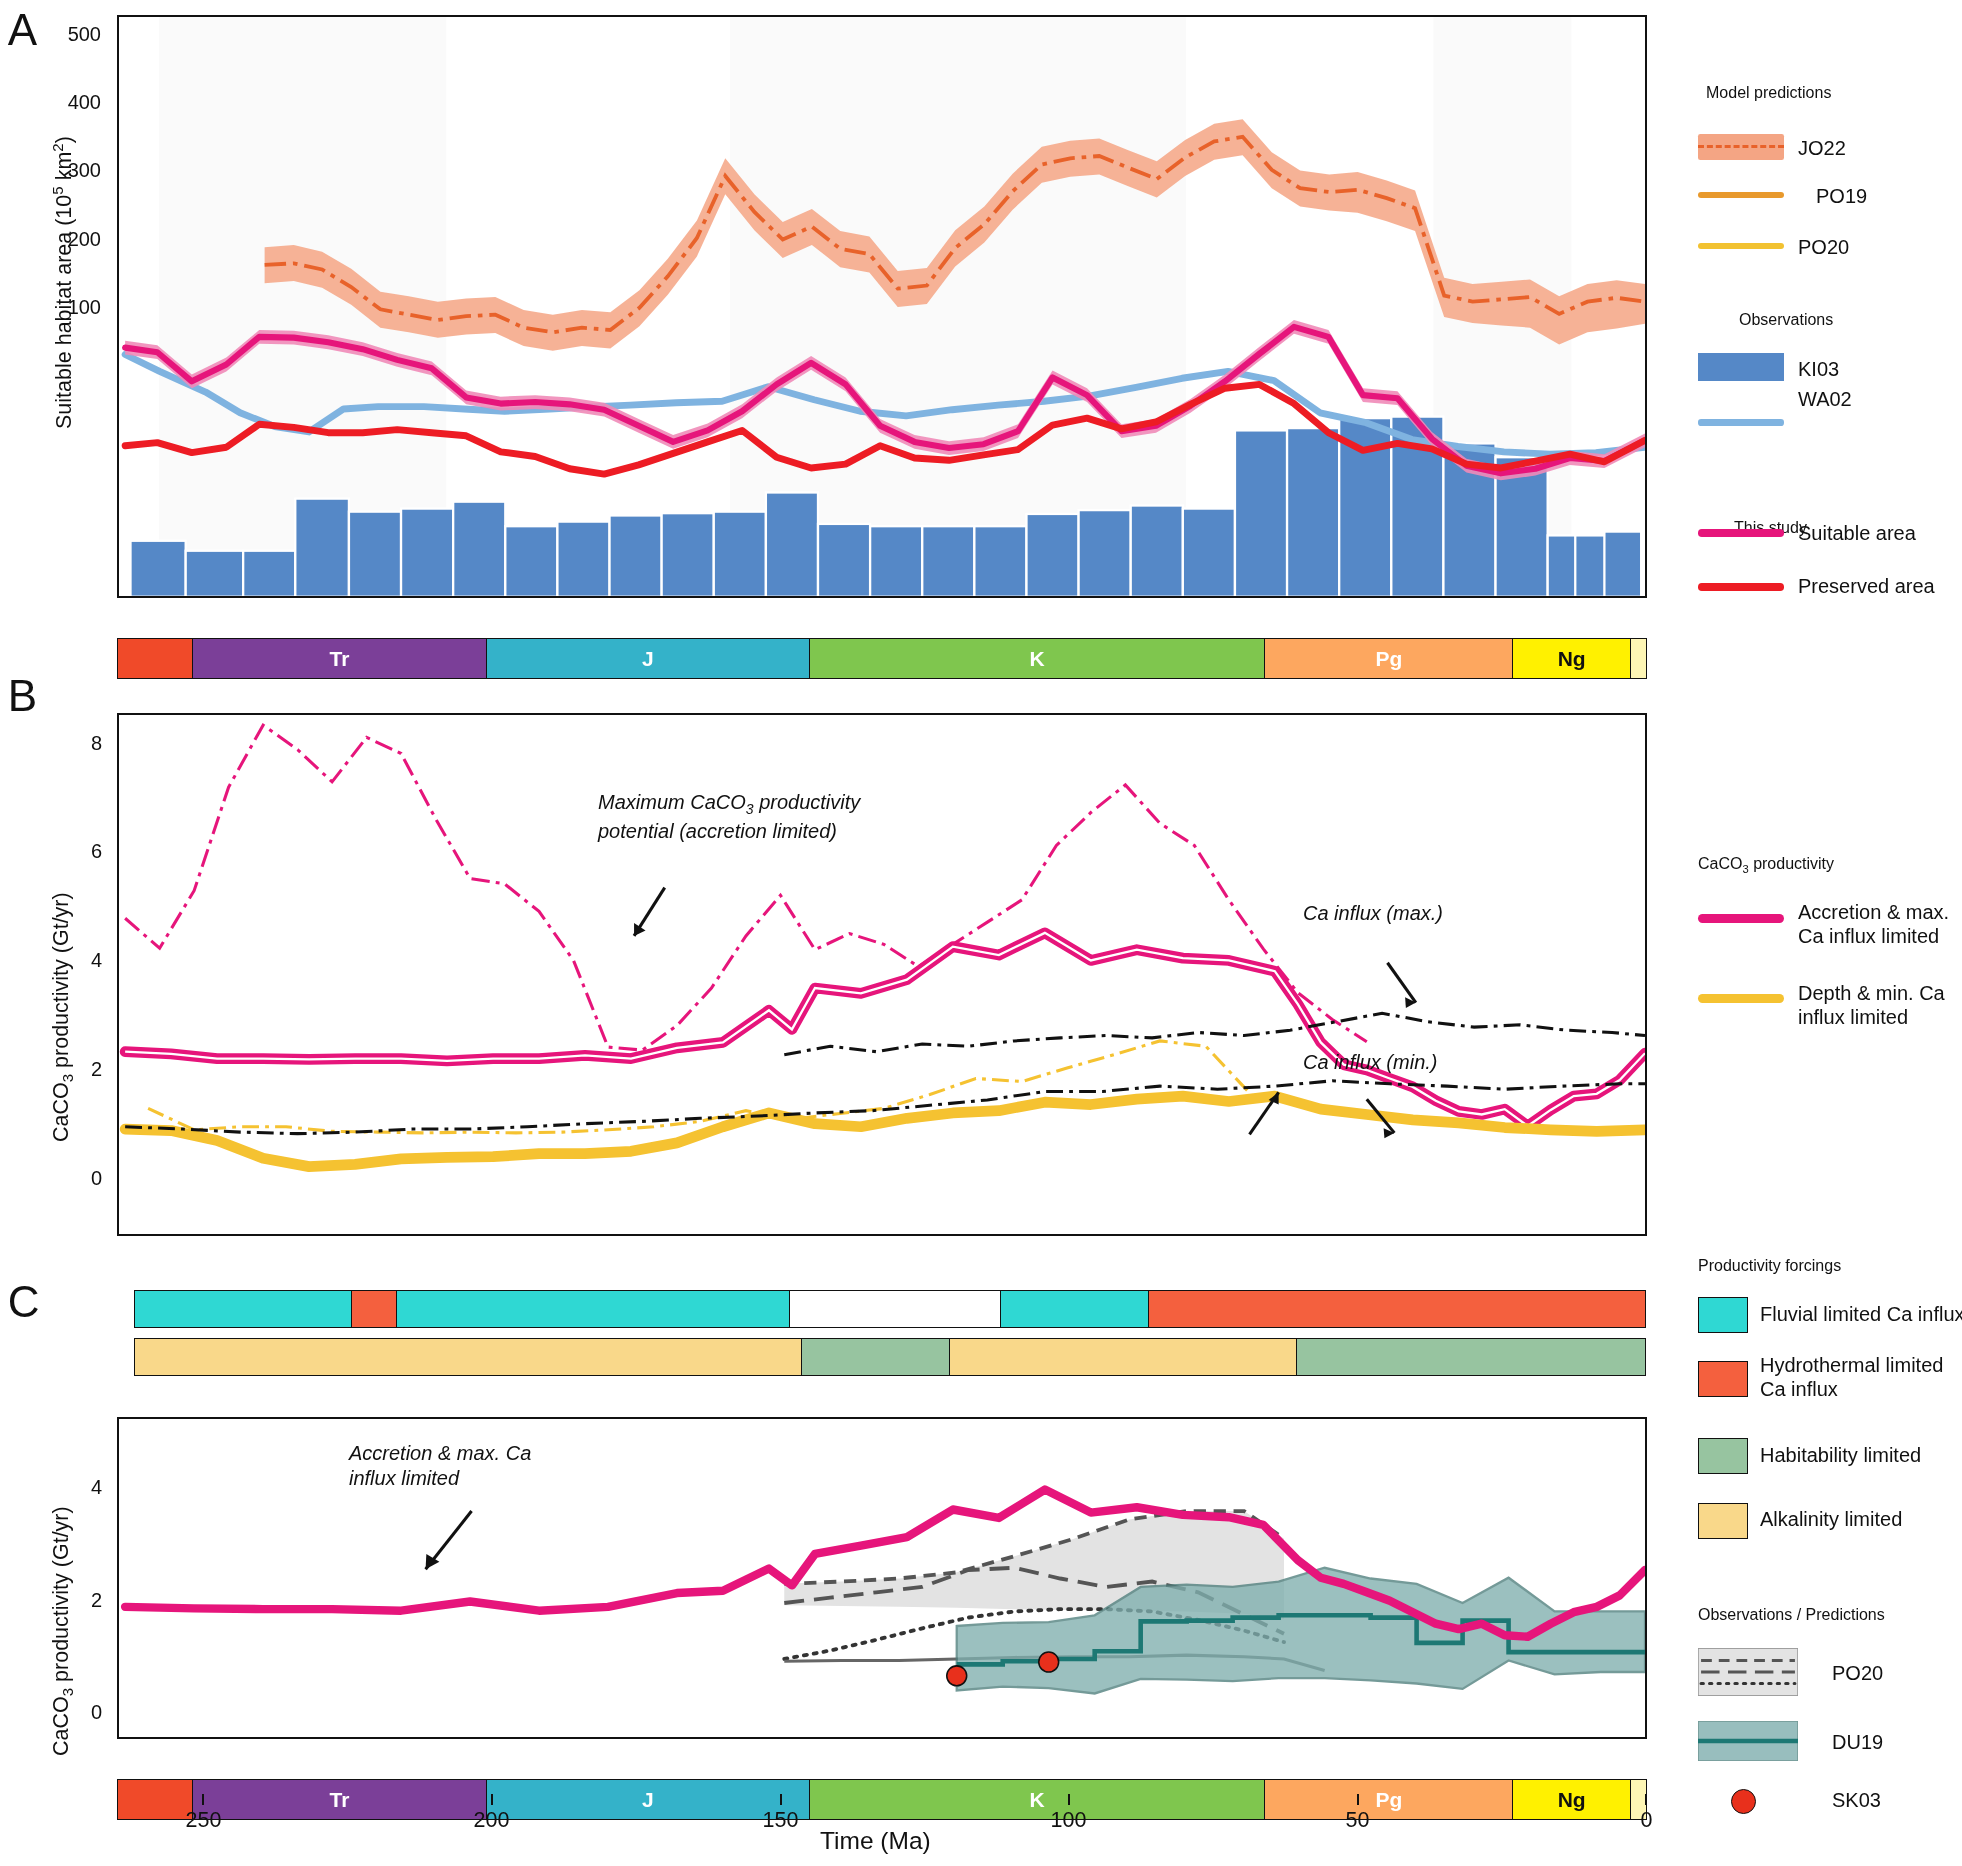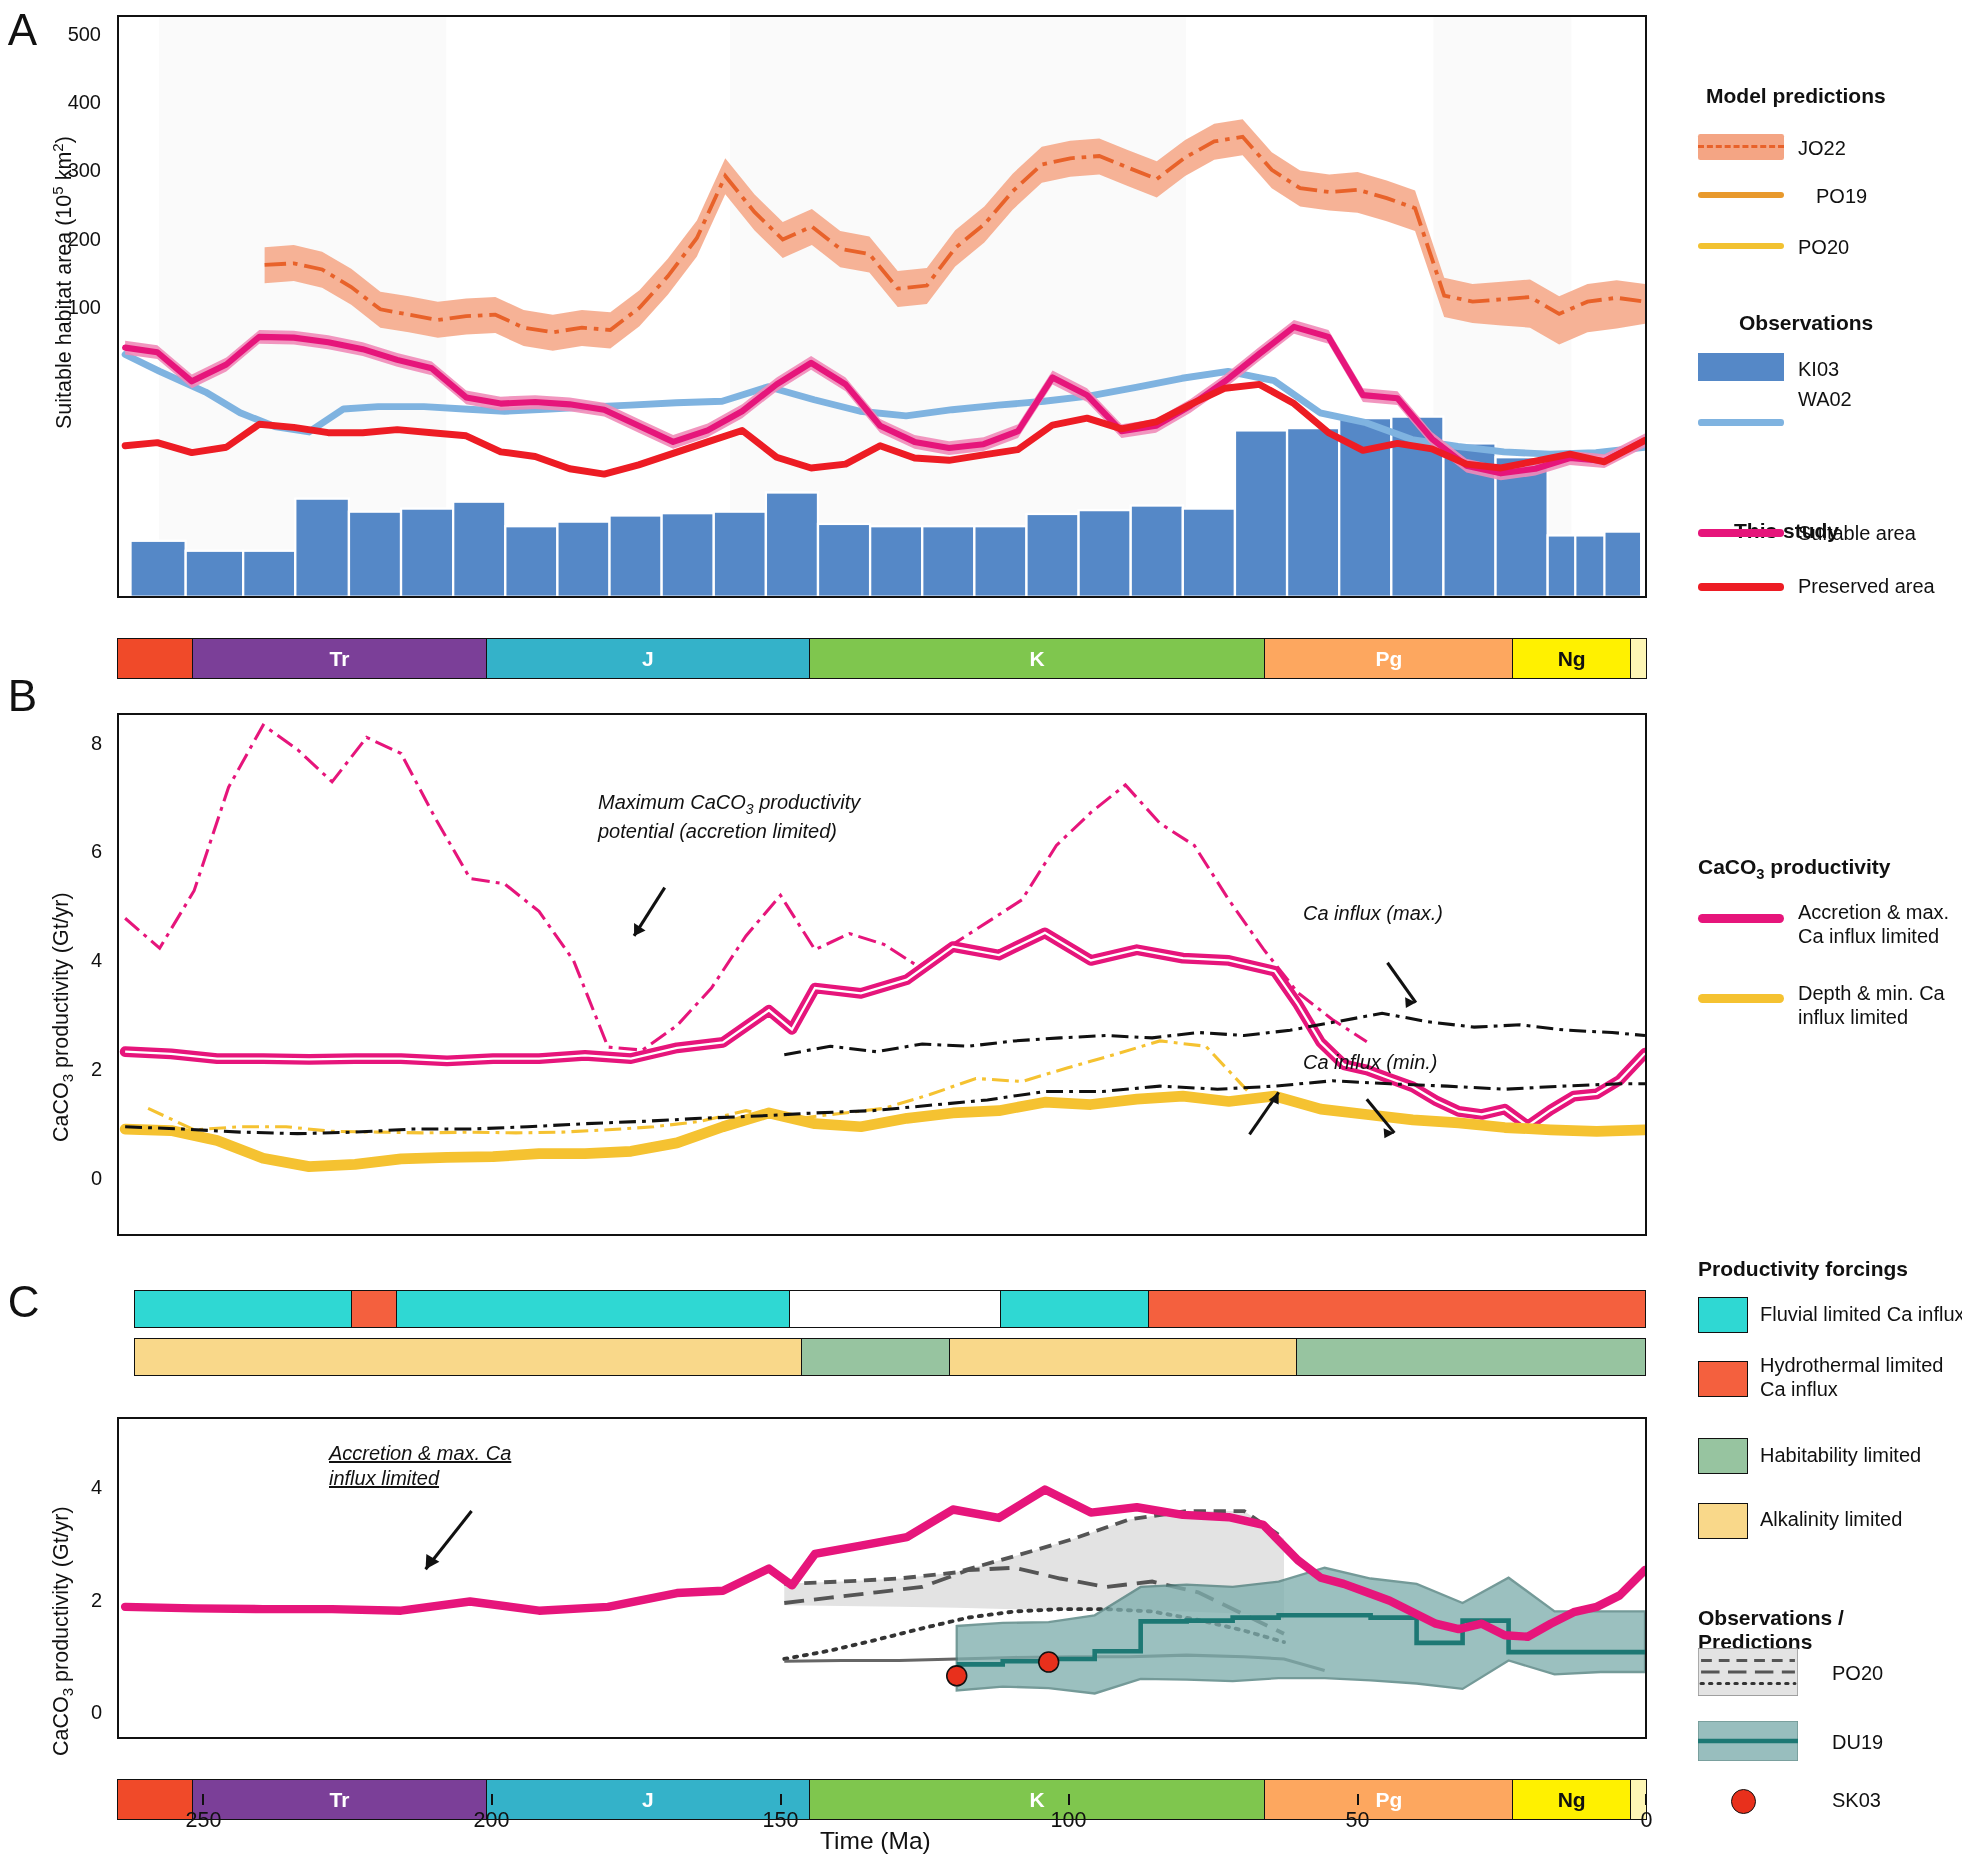--- a/index.html
+++ b/index.html
@@ -46,22 +46,22 @@
   }
   .plot-frame {
     position: absolute;
     border: 2.3px solid #111;
     box-sizing: border-box;
     background: #ffffff;
     overflow: hidden;
   }
   .legend-title {
     position: absolute;
-    font-size: 21px;
-    font-weight: bold;
+    font-size: 16px;
+    font-weight: normal;
     color: #111;
   }
   .legend-label {
     position: absolute;
     font-size: 20px;
     color: #111;
     line-height: 1.2;
   }
   .legend-swatch {
     position: absolute;
@@ -299,21 +299,21 @@
       <polyline fill="none" stroke="#E6157B" stroke-width="11" stroke-linejoin="round" stroke-linecap="round" points="8,245 98,247 188,248 278,248 368,250 458,238 548,250 638,245 728,227 788,224 848,195 878,217 908,176 968,165 1028,154 1088,118 1148,129 1208,92 1268,122 1328,115 1388,125 1448,128 1493,138 1538,184 1568,207 1598,215 1628,226 1658,237 1688,252 1718,267 1748,274 1778,267 1808,282 1838,284 1868,267 1898,252 1928,245 1958,230 1991,197"></polyline>
 
       <circle cx="1093" cy="335" r="13" fill="#E8301C" stroke="#111" stroke-width="2"></circle>
       <circle cx="1213" cy="317" r="13" fill="#E8301C" stroke="#111" stroke-width="2"></circle>
 
       <line x1="460" y1="120" x2="400" y2="196" stroke="#111" stroke-width="4"></line>
       <polygon points="400,196 401,176 418,186" fill="#111"></polygon>
     </svg>
   </div>
 
-  <div class="annot" style="left:329px; top:1441px; width:322px;text-decoration:underline;">Accretion &amp; max. Ca<br>influx limited</div>
+  <div class="annot" style="left:349px; top:1441px; width:322px;">Accretion &amp; max. Ca<br>influx limited</div>
 
   <div class="period-bar" id="periodbar-c" style="left:117px; top:1747px; width:1530px; height:41px;">
       <div class="period-cell" style="width: 4.90566%; background: rgb(240, 74, 41);"></div>
       <div class="period-cell" style="width: 19.2453%; background: rgb(123, 63, 152);">Tr</div>
       <div class="period-cell" style="width: 21.1321%; background: rgb(52, 178, 201);">J</div>
       <div class="period-cell" style="width: 29.8113%; background: rgb(127, 198, 78);">K</div>
       <div class="period-cell" style="width: 16.2264%; background: rgb(253, 167, 95);">Pg</div>
       <div class="period-cell" style="width: 7.69811%; background: rgb(255, 241, 0); color: rgb(17, 17, 17);">Ng</div>
       <div class="period-cell" style="width: 0.981132%; background: rgb(254, 246, 181);"></div>
     </div>

